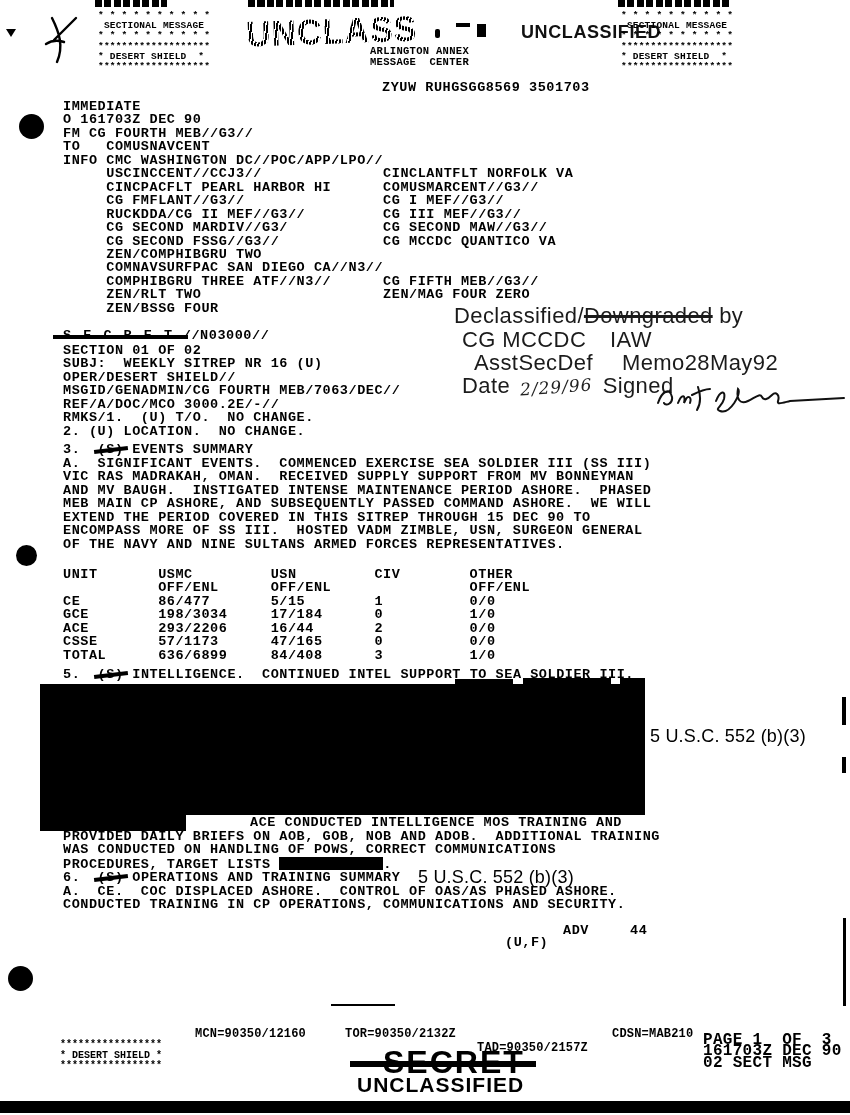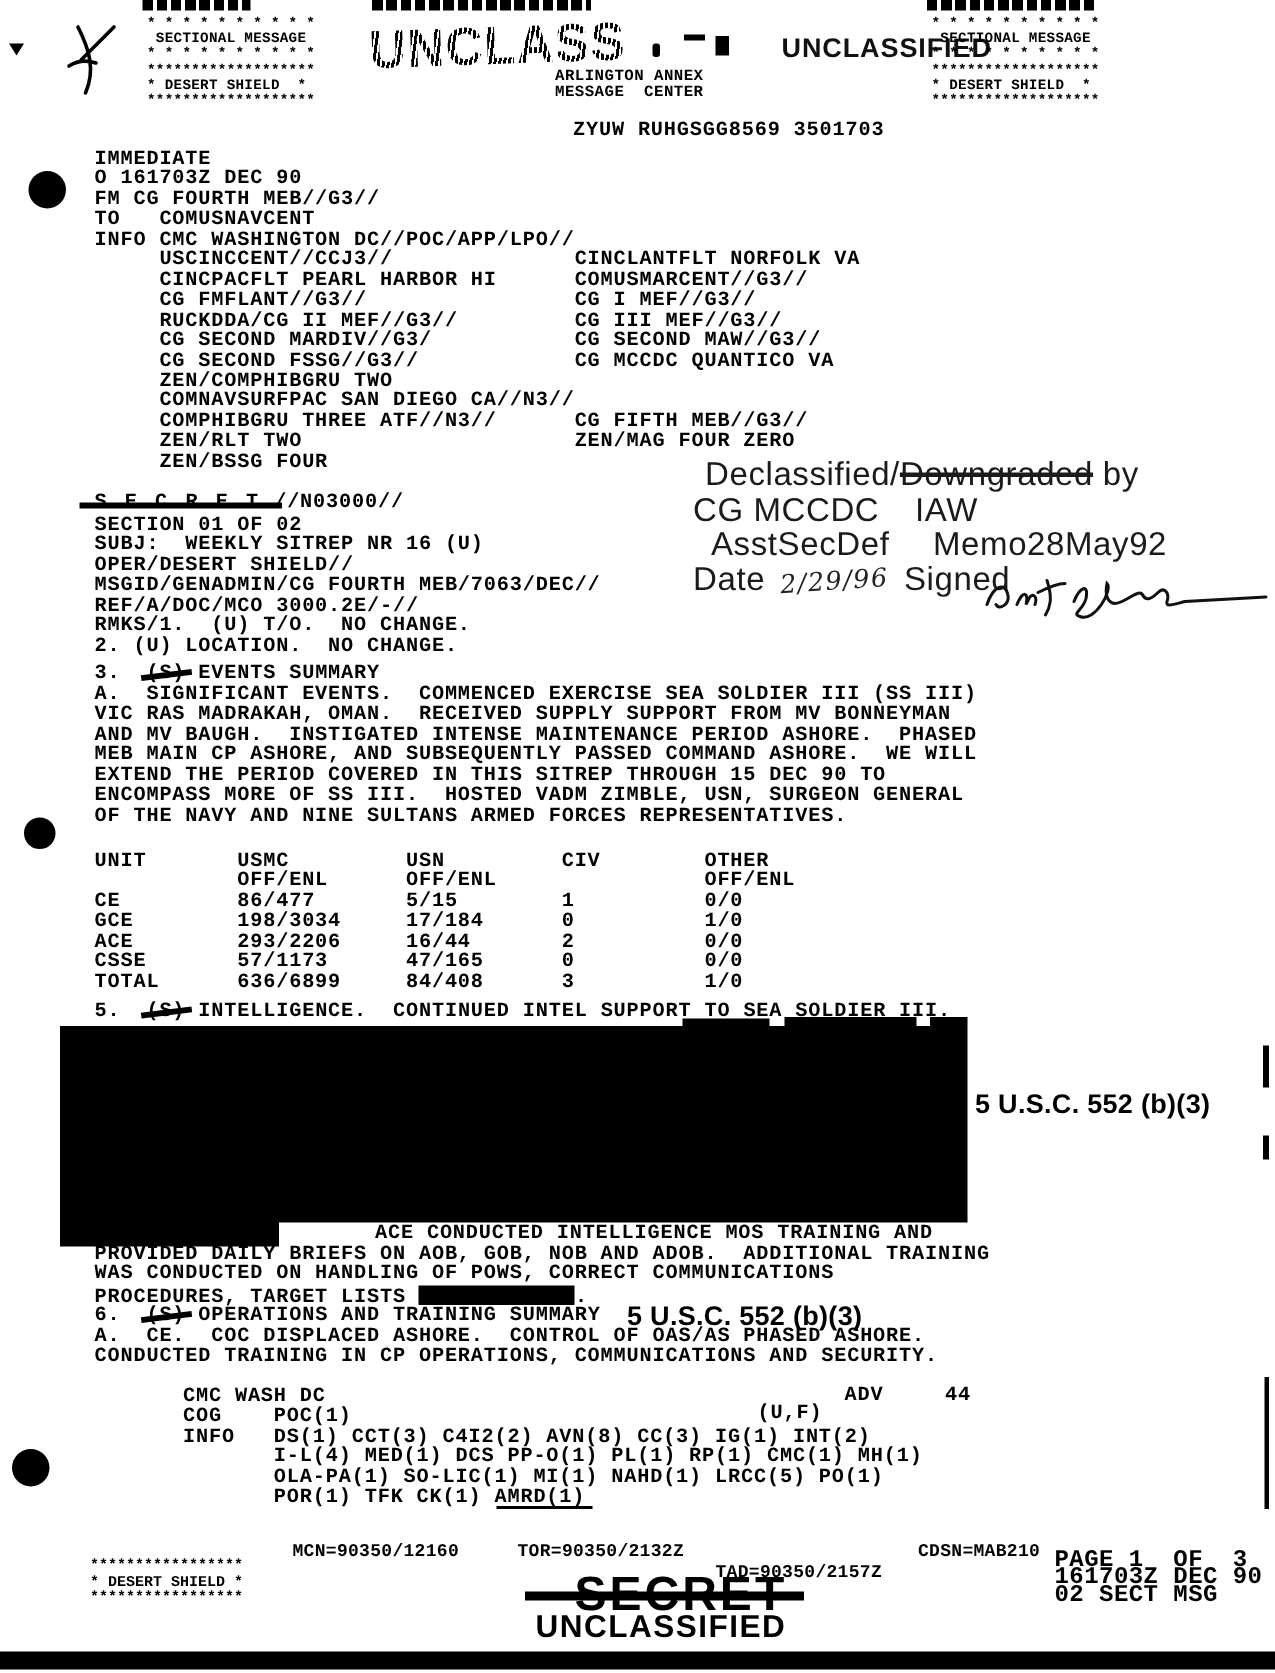--- a/index.html
+++ b/index.html
@@ -9,21 +9,21 @@
         font-weight:bold;font-size:13.5px;line-height:13.45px;letter-spacing:0.55px;color:#000;}
   .tinymono{position:absolute;white-space:pre;font-family:"Liberation Mono","DejaVu Sans Mono",monospace;
         font-weight:bold;color:#000;}
   .stampblock{font-size:9.5px;line-height:10.2px;letter-spacing:0.2px;}
   .arl{font-size:10.5px;line-height:10.8px;letter-spacing:0.3px;}
   .mcn{font-size:12px;letter-spacing:0.2px;}
   .pgblk{font-size:16px;line-height:11.3px;letter-spacing:0.3px;}
   .shieldfoot{font-size:10px;line-height:10.5px;}
   .sans{font-family:"Liberation Sans","DejaVu Sans",sans-serif;}
   .unclassified-top{position:absolute;left:521px;top:22px;font-size:18px;font-weight:bold;letter-spacing:0.6px;color:#111;}
-  .usc{position:absolute;font-family:"Liberation Sans",sans-serif;font-weight:bold;font-size:18px;letter-spacing:0.2px;color:#000;}
+  .usc{position:absolute;font-family:"Liberation Sans",sans-serif;font-weight:normal;font-size:18px;letter-spacing:0.2px;color:#000;}
   .declass{position:absolute;font-family:"Liberation Sans","DejaVu Sans",sans-serif;font-size:22px;
            letter-spacing:0.4px;color:#1b1b1b;white-space:pre;}
   .declass .cell{display:inline-block;width:148px;}
   .dg-struck{text-decoration:line-through;text-decoration-thickness:2.5px;}
   .handwrit{display:inline-block;font-family:"DejaVu Serif",serif;font-style:italic;font-size:17px;
             transform:rotate(-4deg);letter-spacing:1px;color:#222;}
   .struck-s{position:relative;display:inline-block;}
   .struck-s::after{content:"";position:absolute;left:-4px;right:-4px;top:5px;height:4px;background:#000;transform:rotate(-7deg);}
   .struck-heavy{position:relative;display:inline-block;letter-spacing:2px;}
   .struck-heavy::after{content:"";position:absolute;left:-10px;right:-14px;top:5.5px;height:4.5px;background:#000;}
@@ -111,21 +111,21 @@
   <div class="mono" style="left:63px;top:329px"><span class="struck-heavy">S E C R E T</span><span> //N03000//</span></div>
 
   <div class="mono" style="left:63px;top:344px">SECTION 01 OF 02
 SUBJ:  WEEKLY SITREP NR 16 (U)
 OPER/DESERT SHIELD//
 MSGID/GENADMIN/CG FOURTH MEB/7063/DEC//
 REF/A/DOC/MCO 3000.2E/-//
 RMKS/1.  (U) T/O.  NO CHANGE.
 2. (U) LOCATION.  NO CHANGE.</div>
 
-  <div class="declass" style="left:470px;top:303px"><span>Declassified/</span><span class="dg-struck">Downgraded</span><span> by</span></div>
+  <div class="declass" style="left:454px;top:303px"><span>Declassified/</span><span class="dg-struck">Downgraded</span><span> by</span></div>
   <div class="declass" style="left:462px;top:327px"><span class="cell">CG MCCDC</span><span>IAW</span></div>
   <div class="declass" style="left:474px;top:350px"><span class="cell">AsstSecDef</span><span>Memo28May92</span></div>
   <div class="declass" style="left:462px;top:373px"><span>Date</span><span class="handwrit" style="margin:0 10px">2/29/96</span><span>Signed</span></div>
   <svg style="position:absolute;left:650px;top:375px" width="198" height="42" viewBox="0 0 198 42">
     <path d="M8 28 C12 16 20 12 22 22 C23 28 16 32 14 28 M28 28 C32 18 36 20 34 28 L36 24 C38 20 42 22 40 28 M48 12 C52 24 50 30 47 35 M42 20 C50 16 56 14 60 14 M66 26 C70 16 76 14 74 24 C72 32 64 34 70 36 C80 40 92 18 88 14 C86 24 90 30 98 26 C106 22 110 18 112 22 C114 26 118 24 122 20 C126 16 130 20 128 26 C127 30 132 28 140 26 L194 23" stroke="#111" stroke-width="2" fill="none" stroke-linecap="round"></path>
   </svg>
 
   <div class="mono" style="left:63px;top:443px"><span>3.  </span><span class="struck-s">(S)</span><span> EVENTS SUMMARY</span></div>
 
   <div class="mono" style="left:63px;top:457px">A.  SIGNIFICANT EVENTS.  COMMENCED EXERCISE SEA SOLDIER III (SS III)
@@ -158,26 +158,20 @@
 WAS CONDUCTED ON HANDLING OF POWS, CORRECT COMMUNICATIONS</div>
   <div class="mono" style="left:250px;top:816px">ACE CONDUCTED INTELLIGENCE MOS TRAINING AND</div>
   <div class="mono" style="left:63px;top:857px"><span>PROCEDURES, TARGET LISTS </span><span class="inline-redact"></span><span>.</span></div>
 
   <div class="mono" style="left:63px;top:871px"><span>6.  </span><span class="struck-s">(S)</span><span> OPERATIONS AND TRAINING SUMMARY</span></div>
   <div class="usc" style="left:418px;top:867px">5 U.S.C. 552 (b)(3)</div>
 
   <div class="mono" style="left:63px;top:885px">A.  CE.  COC DISPLACED ASHORE.  CONTROL OF OAS/AS PHASED ASHORE.
 CONDUCTED TRAINING IN CP OPERATIONS, COMMUNICATIONS AND SECURITY.</div>
 
-  <div class="mono" style="left:122px;top:925px">CMC WASH DC
-COG    POC(1)
-INFO   DS(1) CCT(3) C4I2(2) AVN(8) CC(3) IG(1) INT(2)
-       I-L(4) MED(1) DCS PP-O(1) PL(1) RP(1) CMC(1) MH(1)
-       OLA-PA(1) SO-LIC(1) MI(1) NAHD(1) LRCC(5) PO(1)
-       POR(1) TFK CK(1) AMRD(1)</div>
   <div class="mono" style="left:563px;top:924px">ADV</div>
   <div class="mono" style="left:630px;top:924px">44</div>
   <div class="mono" style="left:505px;top:936px">(U,F)</div>
   <div class="u-line" style="left:331px;top:1004px;width:64px"></div>
 
   <div class="tinymono mcn" style="left:195px;top:1027px">MCN=90350/12160</div>
   <div class="tinymono mcn" style="left:345px;top:1027px">TOR=90350/2132Z</div>
   <div class="tinymono mcn" style="left:477px;top:1041px">TAD=90350/2157Z</div>
   <div class="tinymono mcn" style="left:612px;top:1027px">CDSN=MAB210</div>
 

